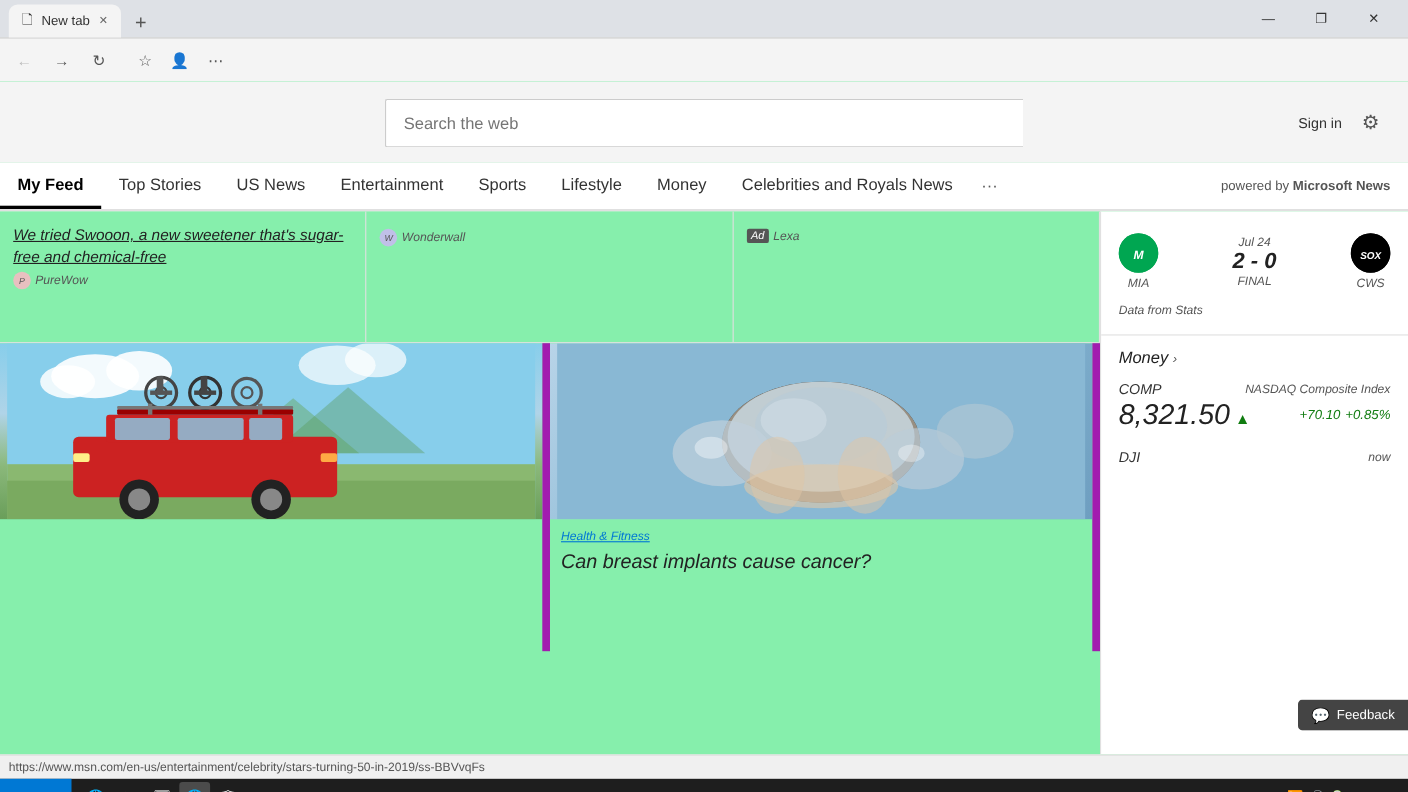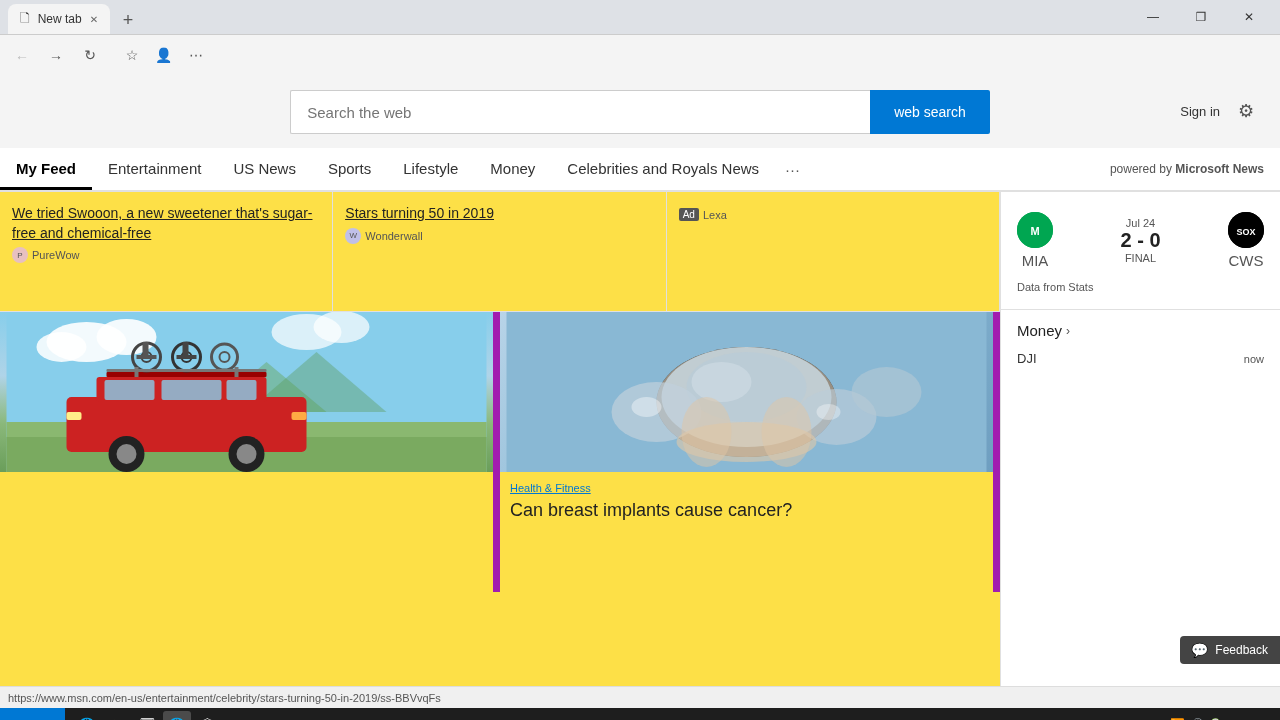--- a/index.html
+++ b/index.html
@@ -17,41 +17,41 @@
 
     .address-bar { background: #f4f4f4; display: flex; align-items: center; padding: 4px 8px; gap: 6px; height: 40px; border-top: 1px solid #ccc; }
     .nav-btn { width: 28px; height: 28px; display: flex; align-items: center; justify-content: center; color: #555; font-size: 14px; cursor: pointer; border-radius: 50%; }
     .nav-btn.disabled { color: #bbb; cursor: default; }
     .url-bar { flex: 1; background: white; border: 1px solid #ccc; border-radius: 4px; padding: 4px 10px; font-size: 12px; color: #333; display: flex; align-items: center; height: 28px; }
     .url-bar span { overflow: hidden; white-space: nowrap; text-overflow: ellipsis; }
     .addr-icons { display: flex; gap: 4px; margin-left: 8px; }
     .addr-icon { width: 28px; height: 28px; display: flex; align-items: center; justify-content: center; color: #555; font-size: 14px; cursor: pointer; }
 
     
-    .page { background: #fde047; width: 100%; height: calc(720px - 74px - 34px); overflow: hidden; display: flex; flex-direction: column; }
+    .page { background: #86efac; width: 100%; height: calc(720px - 74px - 34px); overflow: hidden; display: flex; flex-direction: column; }
 
     
     .msn-header { background: #f4f4f4; display: flex; align-items: center; justify-content: center; padding: 16px 0 14px 0; position: relative; }
     .search-bar { display: flex; align-items: center; gap: 0; }
     .search-input { width: 580px; height: 44px; border: 1px solid #ccc; border-right: none; padding: 0 16px; font-size: 15px; color: #666; outline: none; border-radius: 2px 0 0 2px; background: white; }
     .search-btn { height: 44px; padding: 0 24px; background: #0078d4; color: white; border: none; font-size: 14px; cursor: pointer; border-radius: 0 2px 2px 0; white-space: nowrap; }
     .header-actions { position: absolute; right: 20px; top: 50%; transform: translateY(-50%); display: flex; align-items: center; gap: 12px; }
     .sign-in-btn { font-size: 13px; color: #333; cursor: pointer; }
     .settings-btn { width: 28px; height: 28px; display: flex; align-items: center; justify-content: center; cursor: pointer; color: #555; font-size: 18px; }
 
     
     .nav-tabs { background: white; border-bottom: 2px solid #e0e0e0; display: flex; align-items: center; padding: 0 0; height: 44px; }
     .nav-tab { padding: 10px 16px; font-size: 15px; color: #333; cursor: pointer; white-space: nowrap; text-decoration: none; border-bottom: 3px solid transparent; margin-bottom: -2px; }
     .nav-tab.active { color: #000; font-weight: 700; border-bottom: 3px solid #000; }
     .nav-more { padding: 10px 10px; font-size: 15px; color: #555; cursor: pointer; }
     .powered-by { margin-left: auto; margin-right: 16px; font-size: 12px; color: #555; white-space: nowrap; padding-left: 28px; }
     .powered-by strong { font-weight: 600; }
 
     
-    .main-content { display: flex; flex: 1; overflow: hidden; }
+    .main-content { display: flex; flex: 1; overflow: hidden; font-style: italic; }
     .feed-content { flex: 1; overflow: hidden; padding: 0; }
     .source-icon { width: 16px; height: 16px; border-radius: 50%; background: #ccc; display: inline-flex; align-items: center; justify-content: center; font-size: 8px; }
     .source-icon.pw { background: #e8c0c0; }
     .source-icon.ww { background: #c0c0e8; }
     .ad-badge { background: #555; color: white; font-size: 10px; padding: 1px 4px; border-radius: 2px; }
 
     
     .top-row { display: grid; grid-template-columns: 1fr 1fr 1fr; border-bottom: 1px solid #e0e0e0; height: 120px; overflow: hidden; }
     .top-card { border-right: 1px solid #e0e0e0; padding: 12px; overflow: hidden; }
     .top-card-title { font-size: 14px; color: #222; line-height: 1.4; text-decoration: underline; }
@@ -65,21 +65,21 @@
     .bottom-card-title { font-size: 18px; font-weight: 400; color: #222; line-height: 1.4; }
 
     
     .sidebar { width: 280px; background: white; border-left: 1px solid #e0e0e0; overflow-y: auto; flex-shrink: 0; padding: 0; }
     .sports-widget { padding: 12px 16px; border-bottom: 1px solid #e0e0e0; }
     .game-score { display: flex; align-items: center; justify-content: space-between; margin: 8px 0; }
     .team { display: flex; flex-direction: column; align-items: center; gap: 4px; }
     .team-logo { width: 36px; height: 36px; border-radius: 50%; display: flex; align-items: center; justify-content: center; font-size: 10px; font-weight: bold; }
     .team-logo.mia { background: #00a651; color: white; }
     .team-logo.cws { background: #000000; color: white; }
-    .team-name { font-size: 15px; color: #555; }
+    .team-name { font-size: 11px; color: #555; }
     .score-center { text-align: center; }
     .score-date { font-size: 11px; color: #555; }
     .score-nums { font-size: 20px; font-weight: 600; color: #222; }
     .score-status { font-size: 11px; color: #555; }
     .data-source { font-size: 11px; color: #555; padding: 4px 0; }
 
     .money-widget { padding: 12px 16px; }
     .money-header { display: flex; align-items: center; gap: 4px; font-size: 15px; font-weight: 400; color: #222; margin-bottom: 12px; cursor: pointer; }
     .money-header .chevron { font-size: 12px; color: #555; }
     .stock { margin-bottom: 16px; }
@@ -150,32 +150,32 @@
       <div class="addr-icon">⋯</div>
     </div>
   </div>
 </div>
 
 <div class="page">
 
   <div class="msn-header">
     <div class="search-bar">
       <input class="search-input" type="text" placeholder="Search the web" style="">
-      <button class="search-btn">web search</button>
     </div>
     <div class="header-actions">
       <span class="sign-in-btn">Sign in</span>
       <div class="settings-btn">⚙</div>
     </div>
   </div>
 
   <div class="nav-tabs">
     <a class="nav-tab active">My Feed</a>
+    <a class="nav-tab">Top Stories</a>
+    <a class="nav-tab">US News</a>
     <a class="nav-tab">Entertainment</a>
-    <a class="nav-tab">US News</a>
     <a class="nav-tab">Sports</a>
     <a class="nav-tab">Lifestyle</a>
     <a class="nav-tab">Money</a>
     <a class="nav-tab">Celebrities and Royals News</a>
     <span class="nav-more">···</span>
     <span class="powered-by">
       <span>powered by</span> <strong>Microsoft News</strong>
     </span>
   </div>
 
@@ -185,23 +185,20 @@
 
       <div class="top-row">
         <div class="top-card">
           <div class="top-card-title">We tried Swooon, a new sweetener that's sugar-free and chemical-free</div>
           <div class="top-card-source">
             <span class="source-icon pw">P</span>
             <span>PureWow</span>
           </div>
         </div>
         <div class="top-card">
-          <div class="top-card-title">
-            <a href="#" style="color:#222;text-decoration:underline;">Stars turning 50 in 2019</a>
-          </div>
           <div class="top-card-source">
             <span class="source-icon ww">W</span>
             <span>Wonderwall</span>
           </div>
         </div>
         <div class="top-card">
           <div class="top-card-source">
             <span class="ad-badge">Ad</span>
             <span> Lexa</span>
           </div>
@@ -335,20 +332,36 @@
         </div>
         <div class="data-source">Data from Stats</div>
       </div>
 
       <div class="money-widget">
         <div class="money-header">
           <span>Money</span>
           <span class="chevron">›</span>
         </div>
 
+        <div class="stock">
+          <div class="stock-row">
+            <span class="stock-name">COMP</span>
+            <span class="stock-full" style="font-size:11px;color:#555;">NASDAQ Composite Index</span>
+          </div>
+          <div class="stock-row">
+            <div>
+              <span class="stock-price">8,321.50</span>
+              <span class="up-arrow"> ▲</span>
+            </div>
+            <div>
+              <span class="stock-change">+70.10</span>
+              <span class="stock-change">+0.85%</span>
+            </div>
+          </div>
+        </div>
 
 
         <div class="dji-row">
           <span class="dji-name">DJI</span>
           <span class="dji-right">now</span>
         </div>
       </div>
     </div>
   </div>
 </div>

